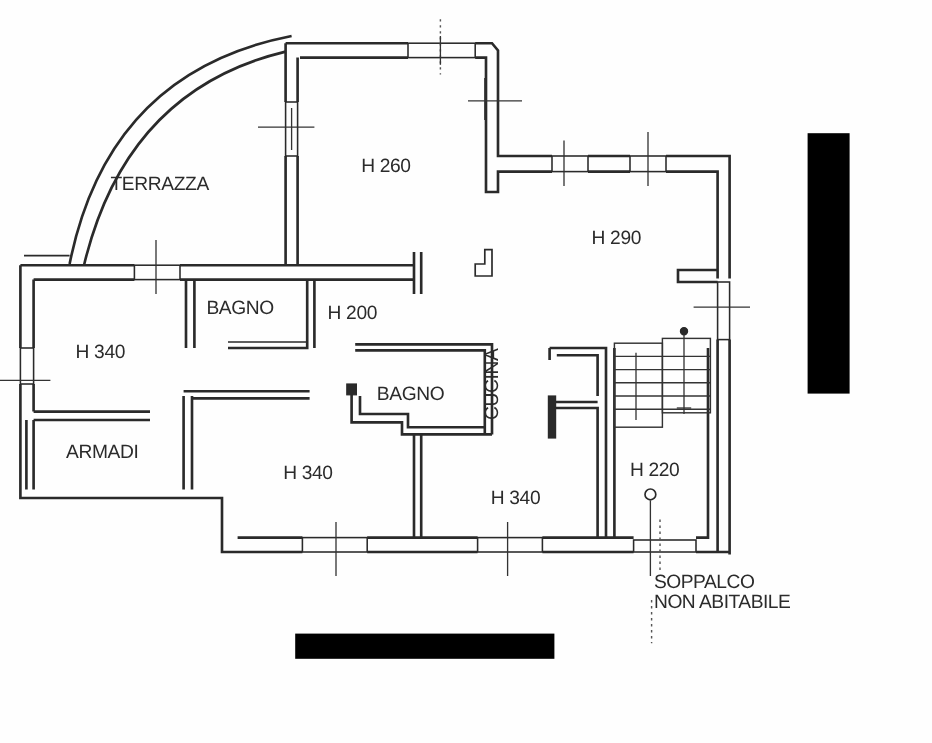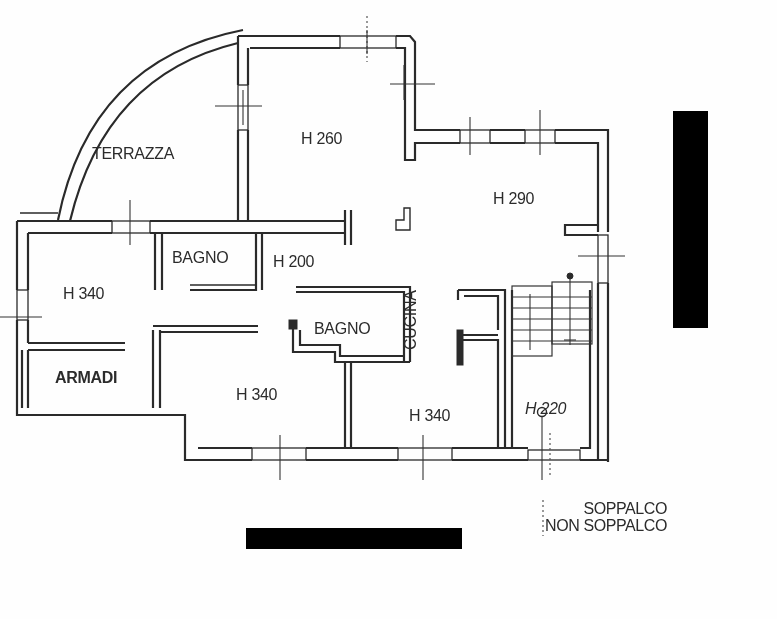--- a/index.html
+++ b/index.html
@@ -126,27 +126,27 @@
     </g>
   </svg>
 
   <span class="label" style="left:92px;top:145px;">TERRAZZA</span>
   <span class="label" style="left:301px;top:130px;">H 260</span>
   <span class="label" style="left:477px;top:190px;margin-left:16px;">H 290</span>
   <span class="label" style="left:172px;top:249px;">BAGNO</span>
   <span class="label" style="left:273px;top:253px;">H 200</span>
   <span class="label" style="left:63px;top:285px;">H 340</span>
   <span class="label" style="left:314px;top:320px;">BAGNO</span>
-  <span class="label" style="left:55px;top:369px;font-weight:bold;">ARMADI</span>
+  <span class="label" style="left:55px;top:369px;">ARMADI</span>
   <span class="label" style="left:236px;top:386px;">H 340</span>
   <span class="label" style="left:409px;top:407px;">H 340</span>
-  <span class="label" style="left:525px;top:400px;font-style:italic;">H 220</span>
+  <span class="label" style="left:525px;top:384px;">H 220</span>
 
   <span class="label" style="left:402px;top:350px;transform:rotate(-90deg);transform-origin:left top;">CUCINA</span>
 
-  <div class="note" style="left:545px;top:500px;text-align:right;">
+  <div class="note" style="left:545px;top:477px;">
     <div>SOPPALCO</div>
-    <div>NON SOPPALCO</div>
+    <div>NON ABITABILE</div>
   </div>
 
   <div class="redact" style="left:673px;top:111px;width:35px;height:217px;"></div>
   <div class="redact" style="left:246px;top:528px;width:216px;height:21px;"></div>
 </div>
 
 </body></html>

